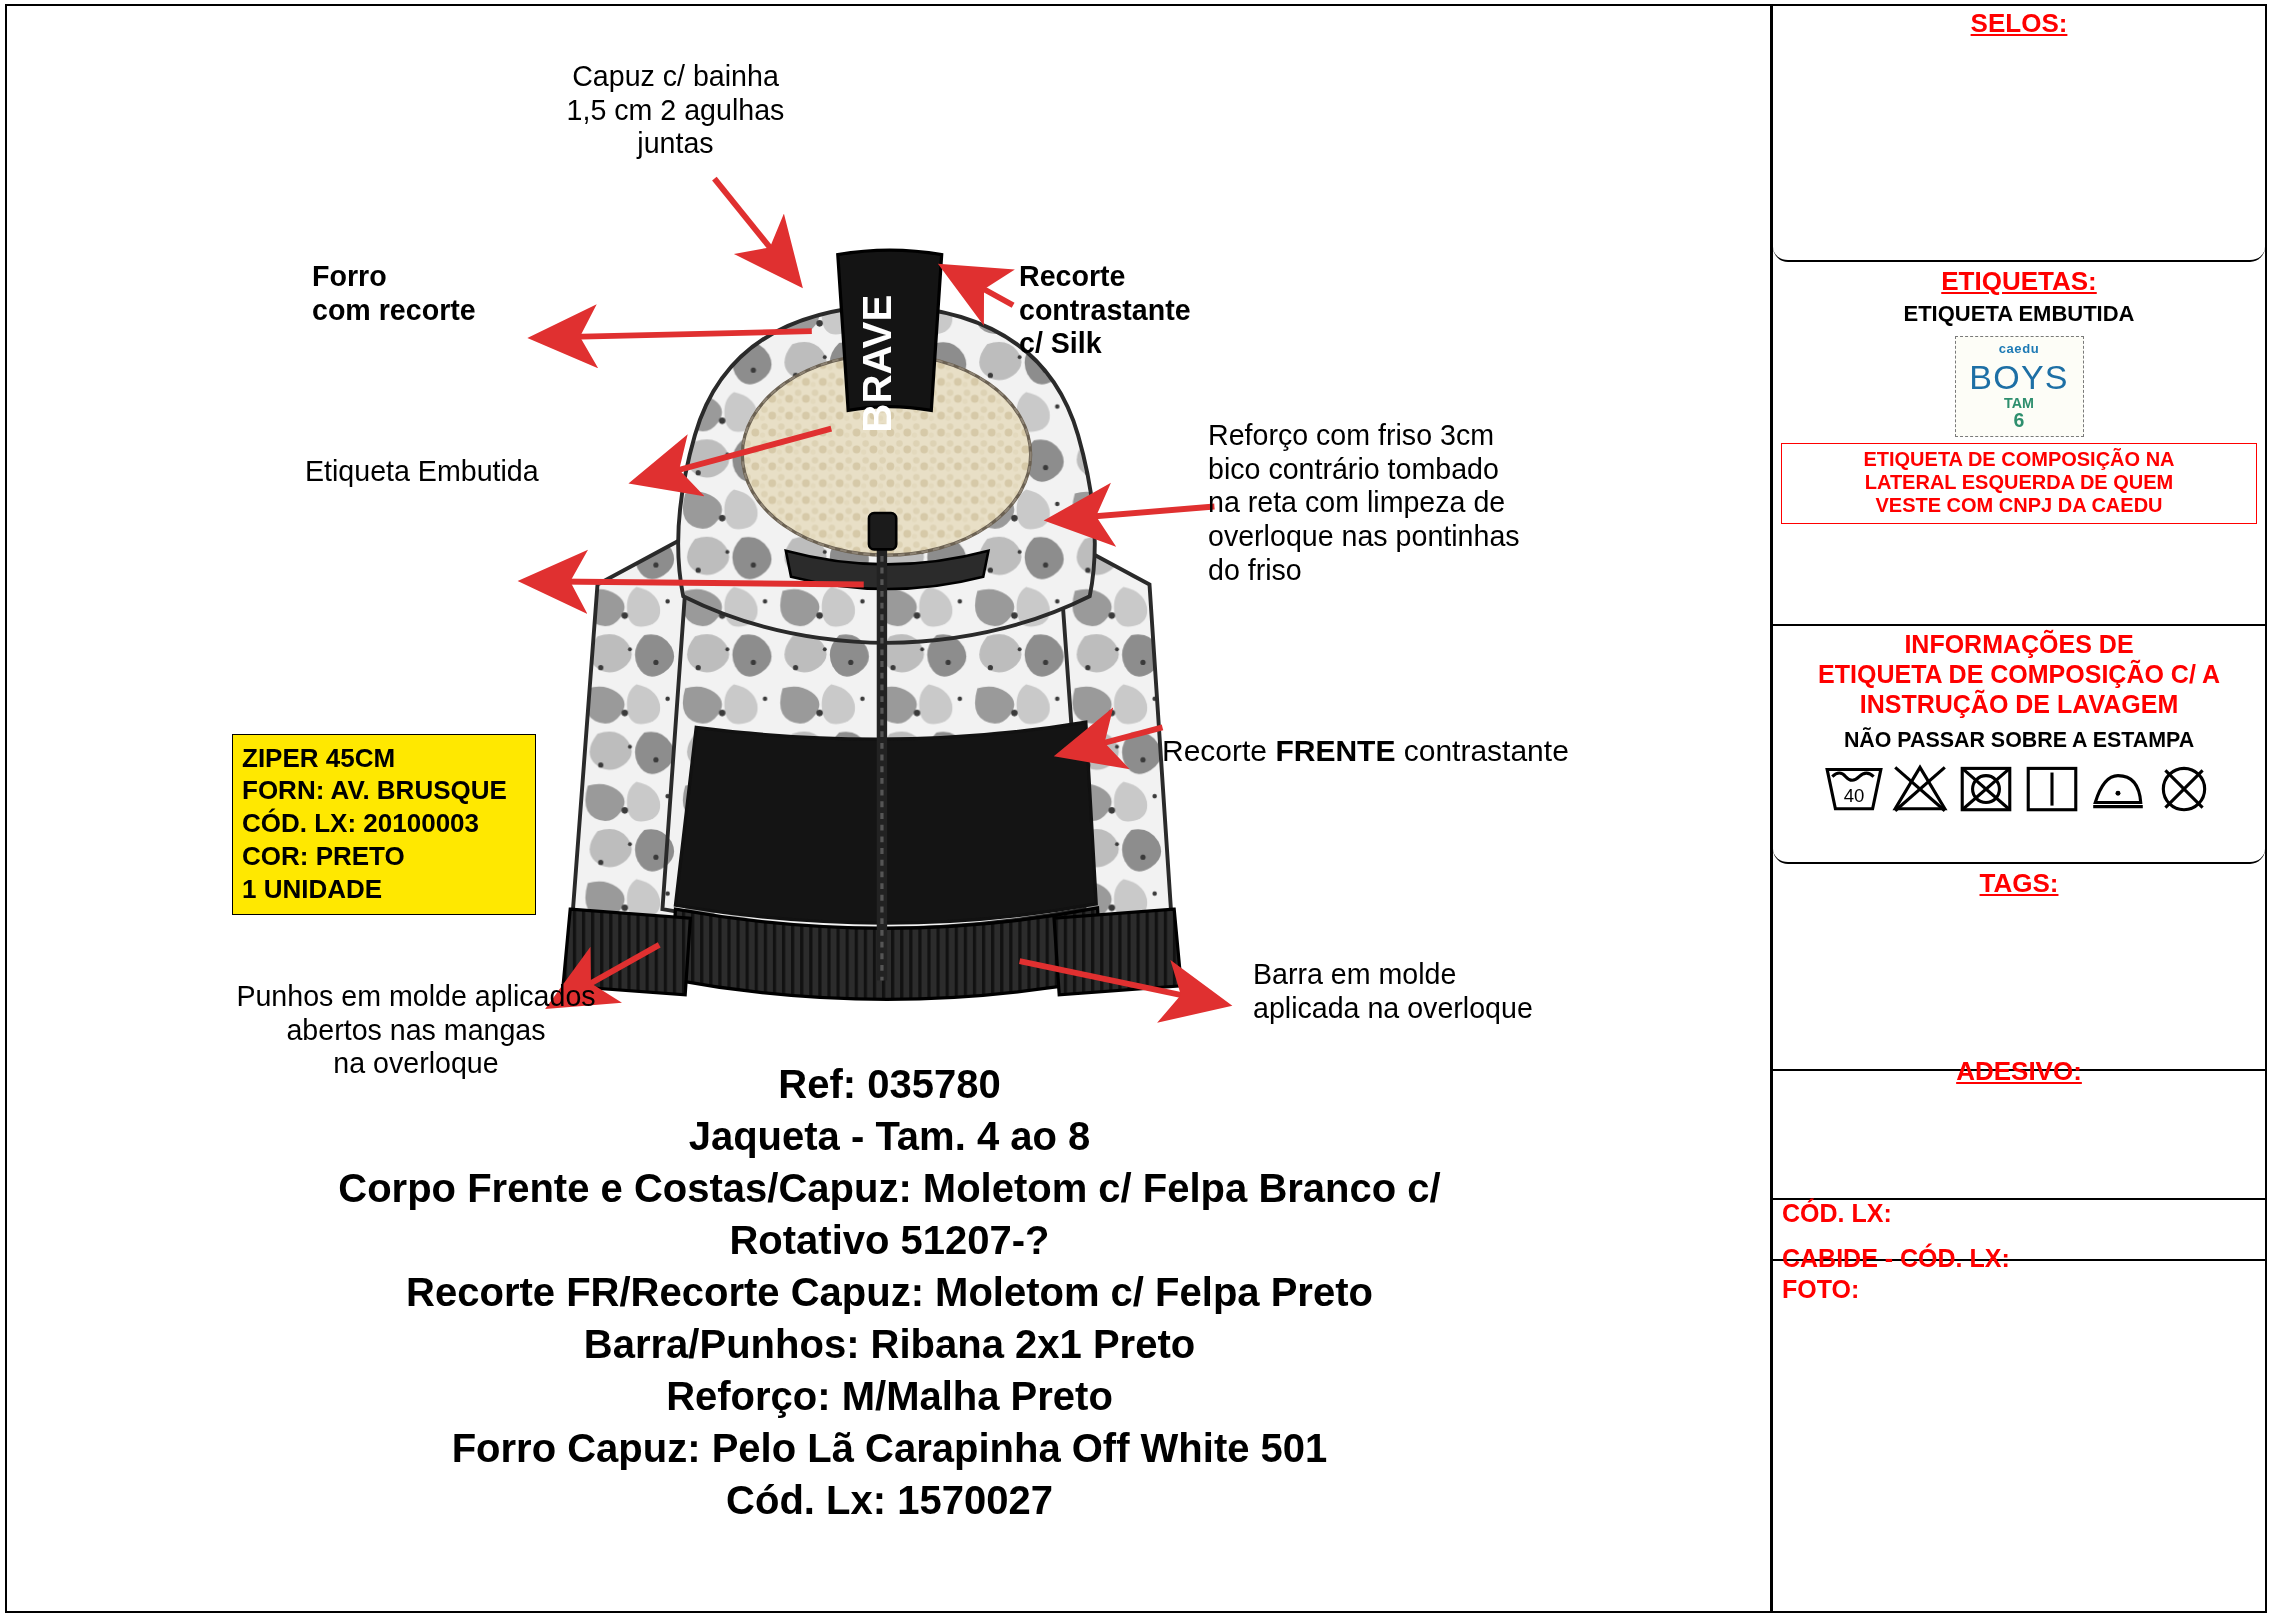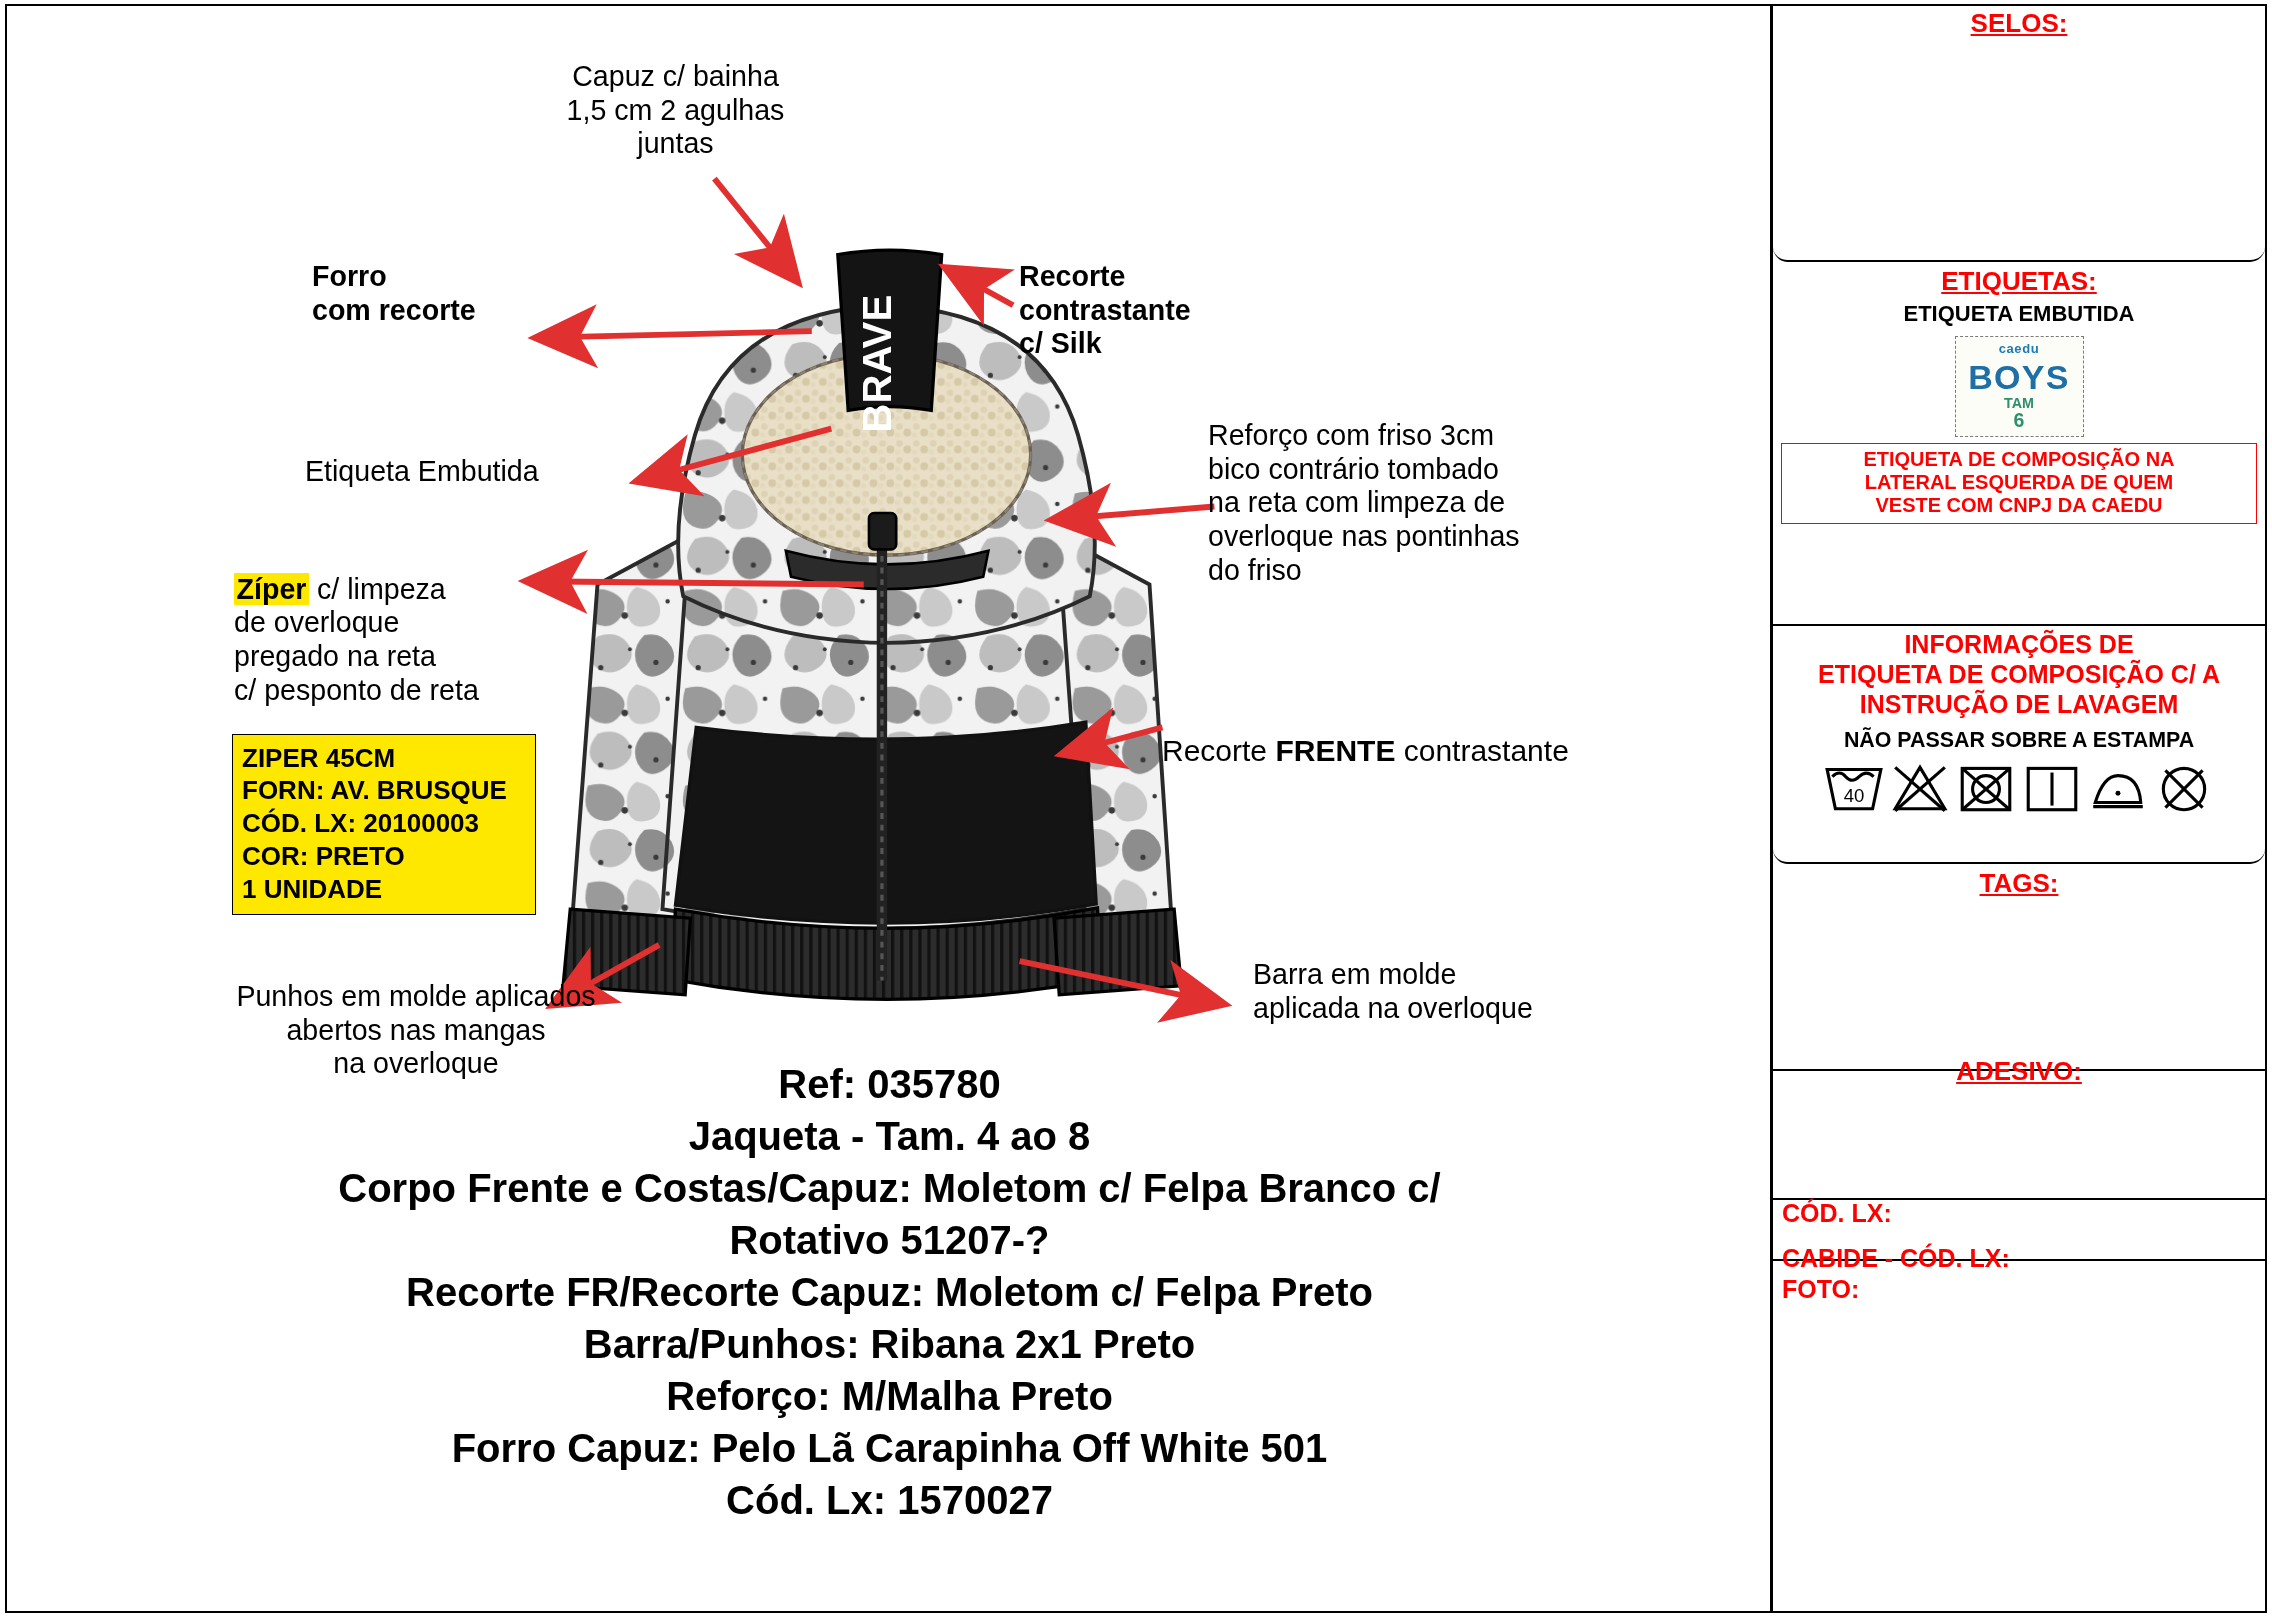--- a/index.html
+++ b/index.html
@@ -162,21 +162,21 @@
     text-align: center;
   }
   .emb-caedu {
     font-size: 13px;
     color: #1d7ab5;
     font-weight: bold;
     letter-spacing: 0.6px;
   }
   .emb-boys {
     font-size: 34px;
-    font-weight: bold;
+    font-weight: normal;
     color: #1d6fa5;
     letter-spacing: 1.3px;
     line-height: 1;
     margin-top: 3.9px;
   }
   .emb-tam {
     font-size: 14.3px;
     color: #2e8f6e;
     font-weight: bold;
     margin-top: 1.3px;
@@ -286,26 +286,20 @@
 c/ Silk</div>
 
   <div class="callout left" style="left:305px; top:455px; width:338px;">Etiqueta Embutida</div>
 
   <div class="callout left" style="left:1208px; top:419px; width:416px;">Reforço com friso 3cm
 bico contrário tombado
 na reta com limpeza de
 overloque nas pontinhas
 do friso</div>
 
-  <div class="callout left" style="left:234px; top:539px; width:364px;">
-    <span class="hl">Zíper</span><span> c/ limpeza
-de overloque
-pregado na reta
- c/ pesponto de reta</span>
-  </div>
 
   <div class="ybox" style="left:232px; top:734px; width:304px;">ZIPER 45CM
 FORN: AV. BRUSQUE
 CÓD. LX: 20100003
 COR: PRETO
 1 UNIDADE</div>
 
   <div class="callout left" style="left:1162px; top:698px; width:545px; font-size:30px;">
     <span>Recorte </span><b>FRENTE</b><span> contrastante</span>
   </div>

